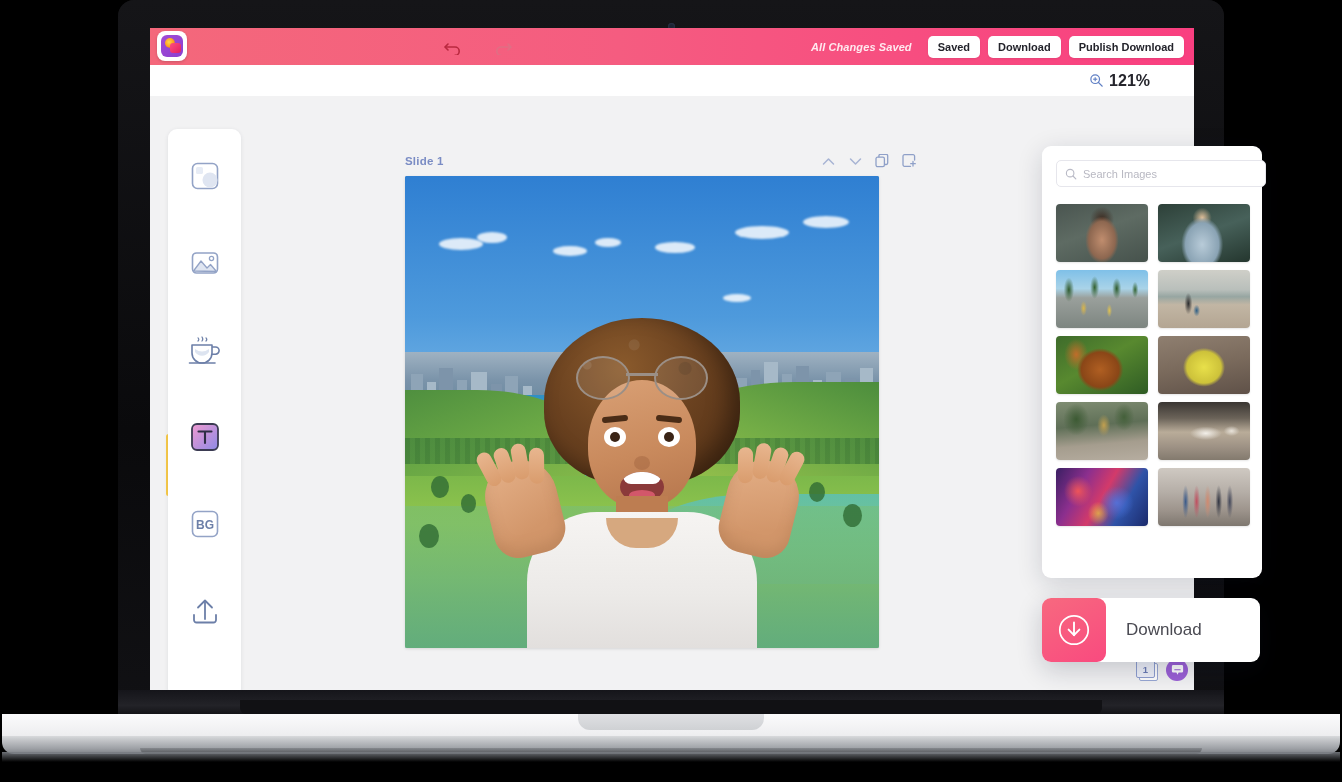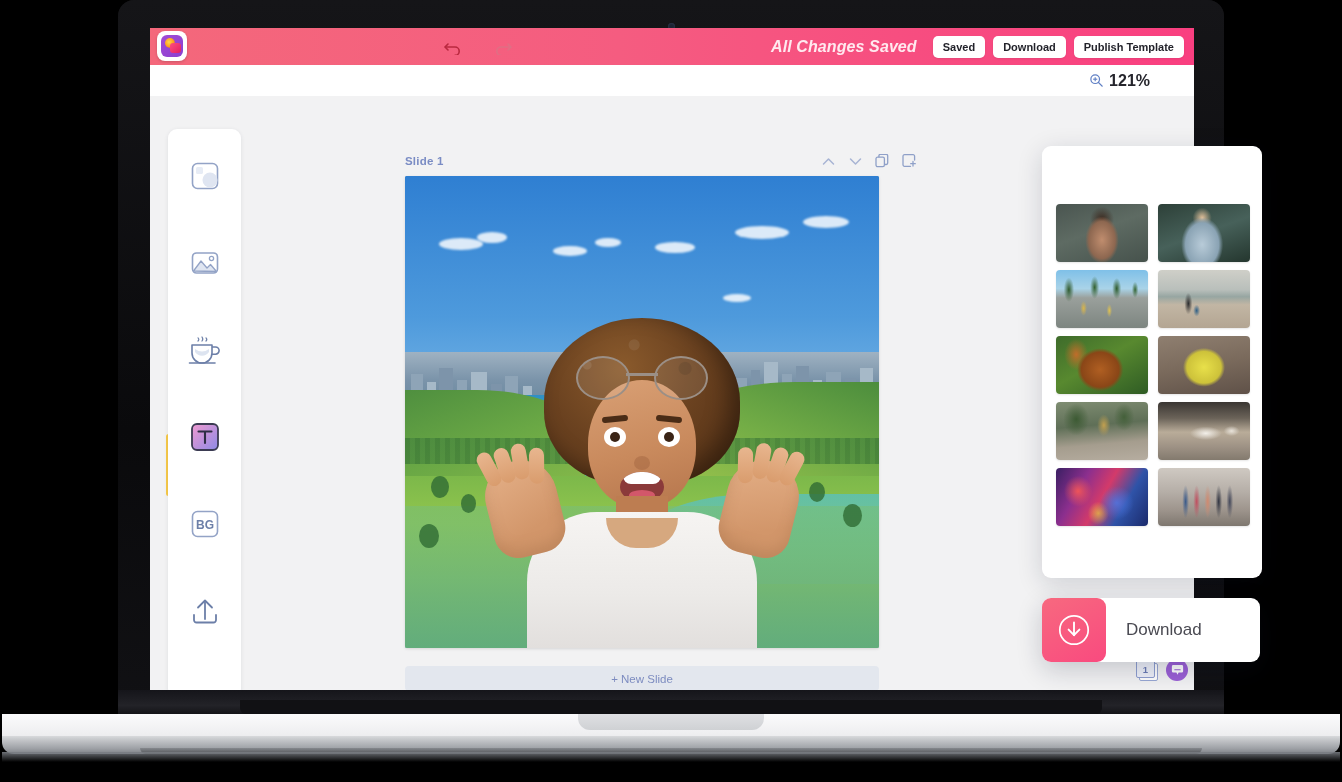--- a/index.html
+++ b/index.html
@@ -43,21 +43,21 @@
        background:#fff;box-shadow:0 1px 3px rgba(0,0,0,.18);}
   .logo-in{position:absolute;left:4px;top:4px;width:22px;height:22px;border-radius:6px;
        background:linear-gradient(135deg,#a24bd6 0%,#8b3fd0 100%);}
   .logo-dot{position:absolute;left:8px;top:7px;width:10px;height:10px;border-radius:50%;
        background:radial-gradient(circle at 40% 40%,#ffd84d 0%,#ff9c1a 55%,#6b2fae 100%);}
   .logo-tag{position:absolute;left:13px;top:12px;width:11px;height:10px;border-radius:3px;
        background:linear-gradient(135deg,#ff4d7e,#e21f63);}
   .undo-redo{position:absolute;left:290px;top:0;height:37px;display:flex;align-items:center;gap:24px;}
   .ur-btn{width:26px;height:26px;display:flex;align-items:center;justify-content:center;cursor:pointer;}
   .hdr-right{position:absolute;right:10px;top:0;height:37px;display:flex;align-items:center;gap:8px;}
-  .saved-txt{color:#ffe9ef;font-size:16px;font-style:italic;font-weight:600;
+  .saved-txt{color:#ffe9ef;font-size:11px;font-style:italic;font-weight:600;
        letter-spacing:.1px;margin-right:8px;white-space:nowrap;}
   .hbtn{background:#fff;border:none;border-radius:5px;height:22px;padding:0 10px;
        font-size:11px;font-weight:700;color:#23232b;cursor:pointer;white-space:nowrap;
        font-family:inherit;box-shadow:0 1px 2px rgba(0,0,0,.08);}
 
   
   .zoombar{position:absolute;left:0;top:37px;width:1044px;height:31px;background:#fff;
        border-bottom:1px solid #e8e8ec;display:flex;align-items:center;justify-content:flex-end;}
   .zoom-wrap{display:flex;align-items:center;gap:5px;margin-right:44px;}
   .zoom-val{font-size:16px;font-weight:700;color:#25252c;}
@@ -216,21 +216,21 @@
             <path d="M15 5 L18 8 L15 11" fill="none" stroke="#e06f84" stroke-width="1.6" stroke-linecap="round" stroke-linejoin="round"></path>
             <path d="M17.6 8 H8 a4.2 4.2 0 0 0 0 8.4" fill="none" stroke="#e06f84" stroke-width="1.6" stroke-linecap="round"></path>
           </svg>
         </div>
       </div>
 
       <div class="hdr-right">
         <span class="saved-txt">All Changes Saved</span>
         <button class="hbtn">Saved</button>
         <button class="hbtn">Download</button>
-        <button class="hbtn">Publish Template</button>
+        <button class="hbtn">Publish Download</button>
       </div>
     </div>
 
     <div class="zoombar">
       <div class="zoom-wrap">
         <svg width="15" height="15" viewBox="0 0 16 16">
           <circle cx="6.6" cy="6.6" r="4.6" fill="none" stroke="#5f7fc4" stroke-width="1.3"></circle>
           <line x1="10" y1="10" x2="14" y2="14" stroke="#5f7fc4" stroke-width="1.5" stroke-linecap="round"></line>
           <line x1="4.4" y1="6.6" x2="8.8" y2="6.6" stroke="#5f7fc4" stroke-width="1.2"></line>
           <line x1="6.6" y1="4.4" x2="6.6" y2="8.8" stroke="#5f7fc4" stroke-width="1.2"></line>
@@ -413,37 +413,41 @@
             </div>
             <div class="hand r">
               <div class="finger" style="left:4px;top:-8px;transform:rotate(-13deg);"></div>
               <div class="finger" style="left:19px;transform:rotate(-4deg);"></div>
               <div class="finger" style="left:35px;transform:rotate(5deg);"></div>
               <div class="finger" style="left:50px;transform:rotate(14deg);"></div>
             </div>
           </div>
         </div>
 
-        <div class="newslide">
-          <span>+ New Slide</span>
-        </div>
       </div>
     </div>
   </div>
 
   <div class="hinge"></div>
   <div class="hinge-lip"></div>
   <div class="base"></div>
   <div class="base-top"></div>
   <div class="notch"></div>
   <div class="foot"></div>
   <div class="base-shadow"></div>
 </div>
 
 <div class="imgpanel">
+  <div class="searchbox" style="left:14px;top:14px;">
+    <svg width="12" height="12" viewBox="0 0 14 14">
+      <circle cx="6" cy="6" r="4.4" fill="none" stroke="#b9bac6" stroke-width="1.3"></circle>
+      <line x1="9.3" y1="9.3" x2="12.6" y2="12.6" stroke="#b9bac6" stroke-width="1.4" stroke-linecap="round"></line>
+    </svg>
+    <span class="search-ph">Search Images</span>
+  </div>
 
   <div class="thumbs">
     <div class="thumb">
       <div class="th-ov" style="background:linear-gradient(160deg,#4a5550 0%,#5e6b63 45%,#46524c 100%);"></div>
       <div class="th-ov" style="background:radial-gradient(ellipse 26% 58% at 50% 62%,#c08d6e 0%,#8d6750 55%,transparent 70%),radial-gradient(ellipse 18% 30% at 50% 26%,#3c2a20 0%,transparent 72%);"></div>
     </div>
     <div class="thumb">
       <div class="th-ov" style="background:linear-gradient(160deg,#2d4038 0%,#47615a 50%,#24362e 100%);"></div>
       <div class="th-ov" style="background:radial-gradient(ellipse 30% 62% at 48% 70%,#b8cbd8 0%,#8aa3b4 60%,transparent 76%),radial-gradient(ellipse 14% 24% at 48% 24%,#e2c09a 0%,transparent 74%);"></div>
     </div>

